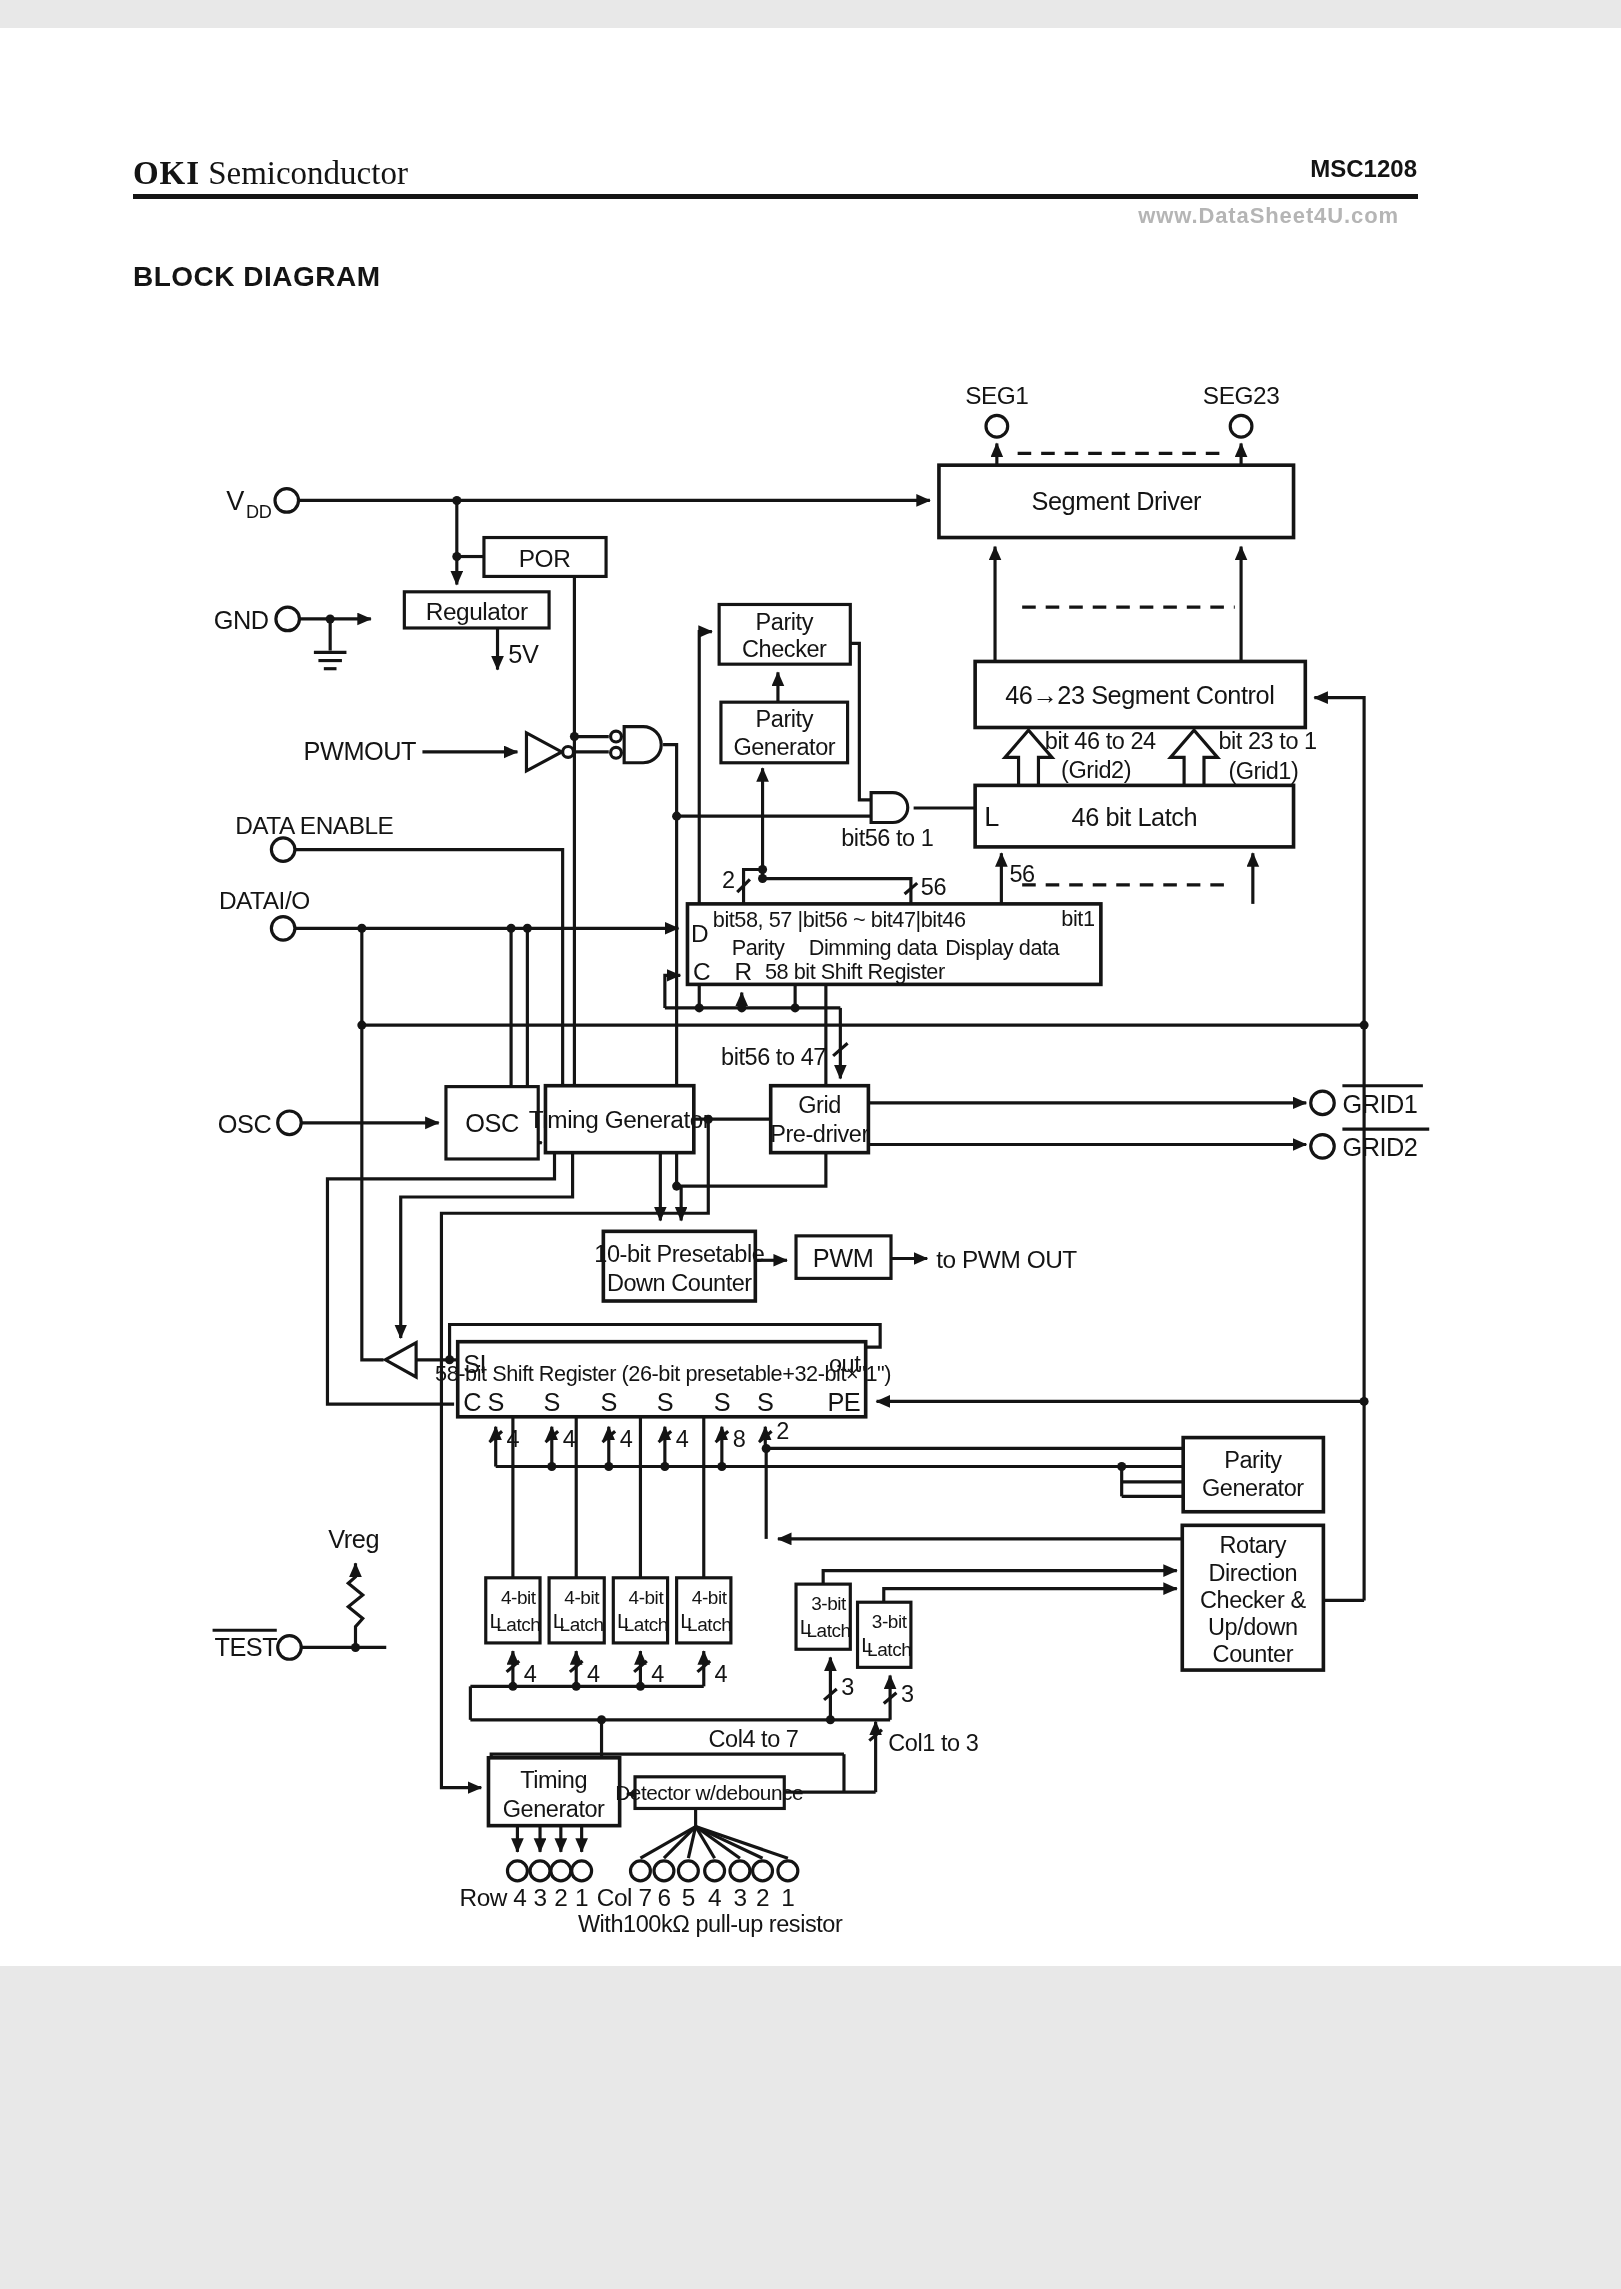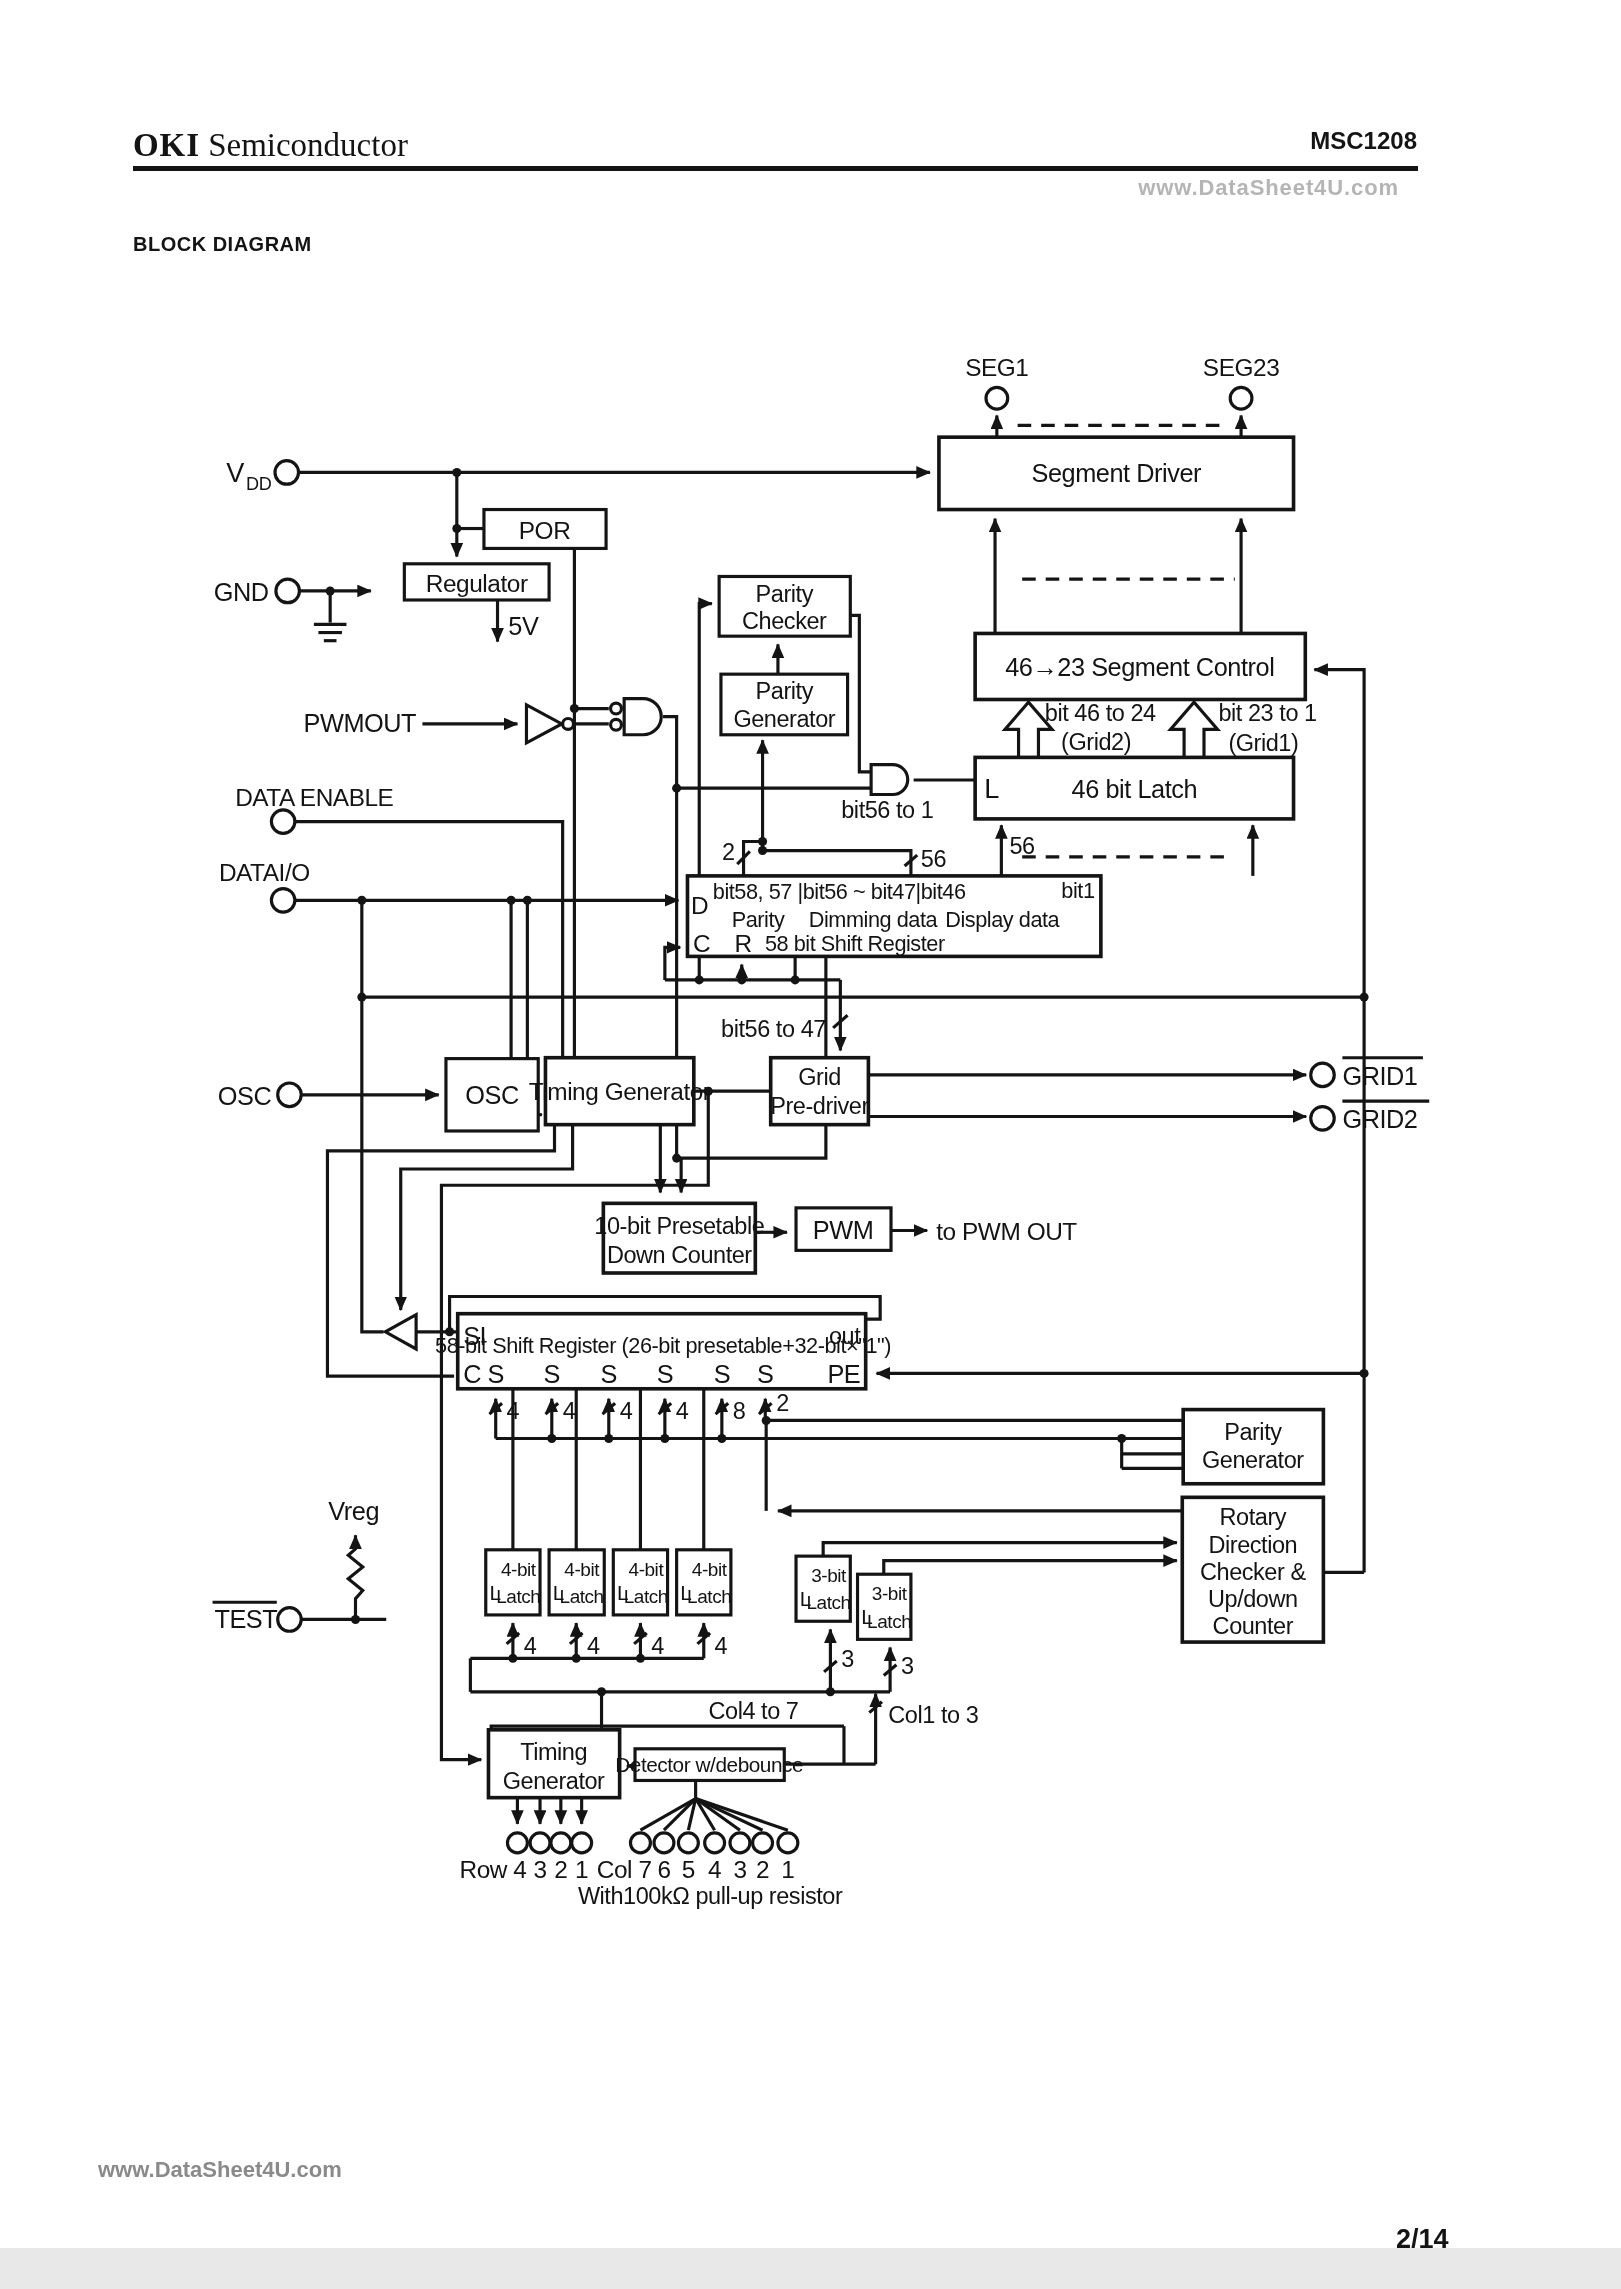--- a/index.html
+++ b/index.html
@@ -1,24 +1,24 @@
 <!DOCTYPE html>
 <html style="font-size:14.5px"><head>
 <meta charset="utf-8">
 <style>
   html,body{margin:0;padding:0;background:#e8e8e8;}
-  #page{position:relative;width:1621px;height:2248px;background:#ffffff;overflow:hidden;
-        font-family:"Liberation Sans",sans-serif;color:#141414;}
+  #page{position:relative;width:1621px;height:1938px;background:#ffffff;overflow:hidden;
+        font-family:"Liberation Sans",sans-serif;color:#141414;margin-top:28px;}
   
   #brand{position:absolute;left:133px;top:127px;font-family:"Liberation Serif",serif;font-size:33px;}
   #brand .b{font-weight:bold;letter-spacing:0.9px;}
   #product{position:absolute;right:204px;top:127px;font-size:24px;font-weight:bold;}
   #rule{position:absolute;left:133px;top:166px;width:1285px;height:4.5px;background:#141414;}
   #wm-top{position:absolute;right:222px;top:175px;font-size:22px;font-weight:bold;color:#b5b5b5;letter-spacing:0.9px;}
-  #title{position:absolute;left:133px;top:233px;font-size:20px;font-weight:bold;letter-spacing:0.5px;}
+  #title{position:absolute;left:133px;top:233px;font-size:28px;font-weight:bold;letter-spacing:0.5px;}
   
   #wm-bot{position:absolute;left:98px;top:2157px;font-size:22px;font-weight:bold;color:#8a8a8a;}
   #page-num{position:absolute;left:1396px;top:2224px;font-size:27px;font-weight:bold;text-decoration:underline;}
   
   #diag{position:absolute;left:0;top:0;width:1621px;height:2290px;}
   #diag text{font-family:"Liberation Sans",sans-serif;fill:#141414;letter-spacing:-0.5px;}
   .bx{fill:#ffffff;stroke:#141414;stroke-width:4;}
   .bx2{fill:#ffffff;stroke:#141414;stroke-width:3.5;}
   .w{fill:none;stroke:#141414;stroke-width:3.5;}
   .dash{fill:none;stroke:#141414;stroke-width:3.5;stroke-dasharray:15 11;}

